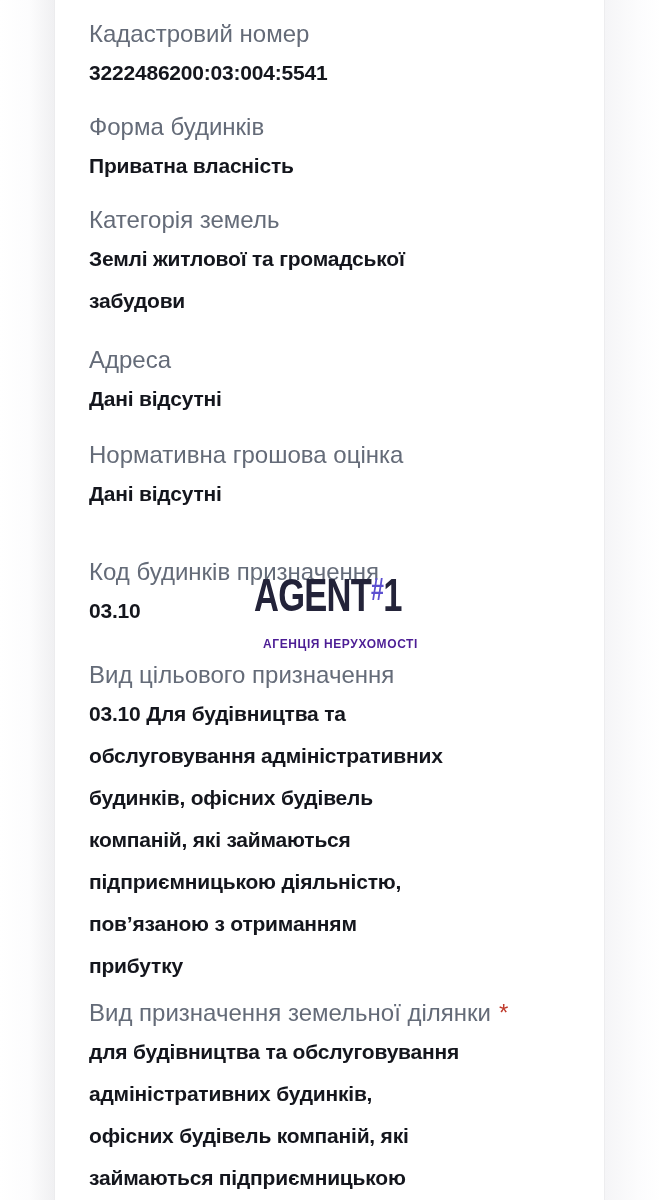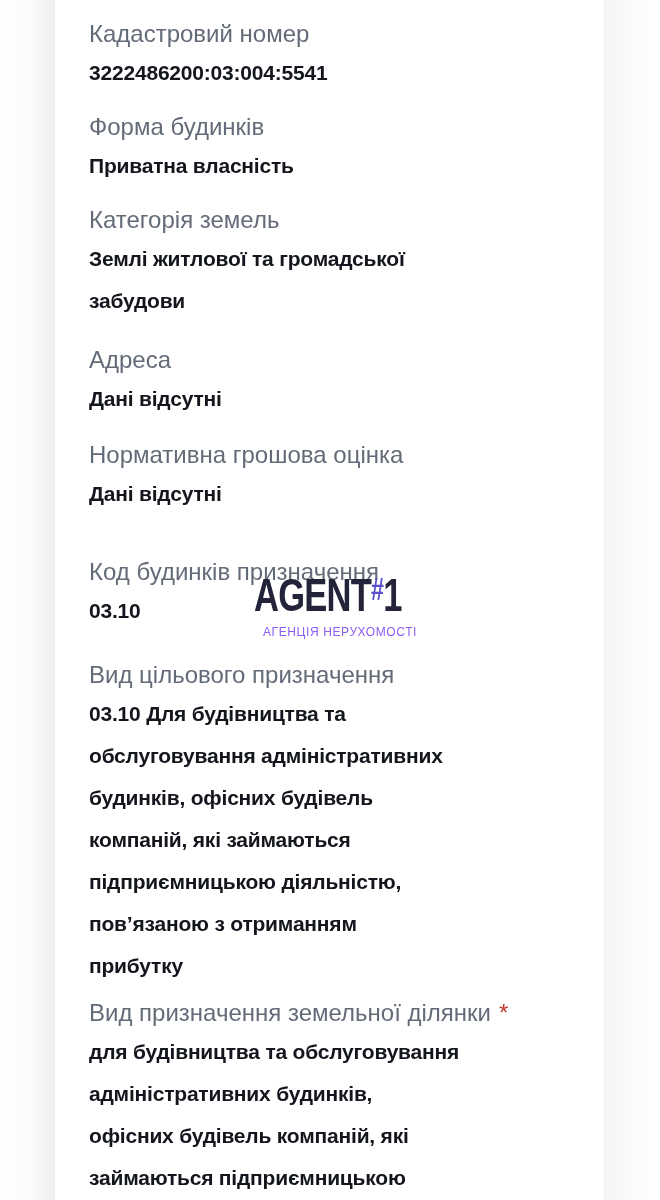--- a/index.html
+++ b/index.html
@@ -53,23 +53,23 @@
   .wm-title{
     white-space:nowrap;font-weight:700;font-size:46px;line-height:40px;
     color:#232339;letter-spacing:-1px;
     transform:scaleX(0.75);transform-origin:left top;
   }
   .wm-hash{
     color:#5b4fd0;font-size:31px;font-weight:700;
     position:relative;top:-11px;letter-spacing:-1px;
   }
   .wm-subtitle{
-    margin-top:4px;margin-left:9px;
-    font-size:12px;font-weight:400;letter-spacing:0.6px;
-    color:#8b5cf6;white-space:nowrap;
+    margin-top:16px;margin-left:9px;
+    font-size:12px;font-weight:700;letter-spacing:0.6px;
+    color:#4c1d95;white-space:nowrap;
   }
 </style>
 </head>
 <body>
 
 <div class="page">
 
   <div class="edge-left"></div>
   <div class="edge-right"></div>
 

